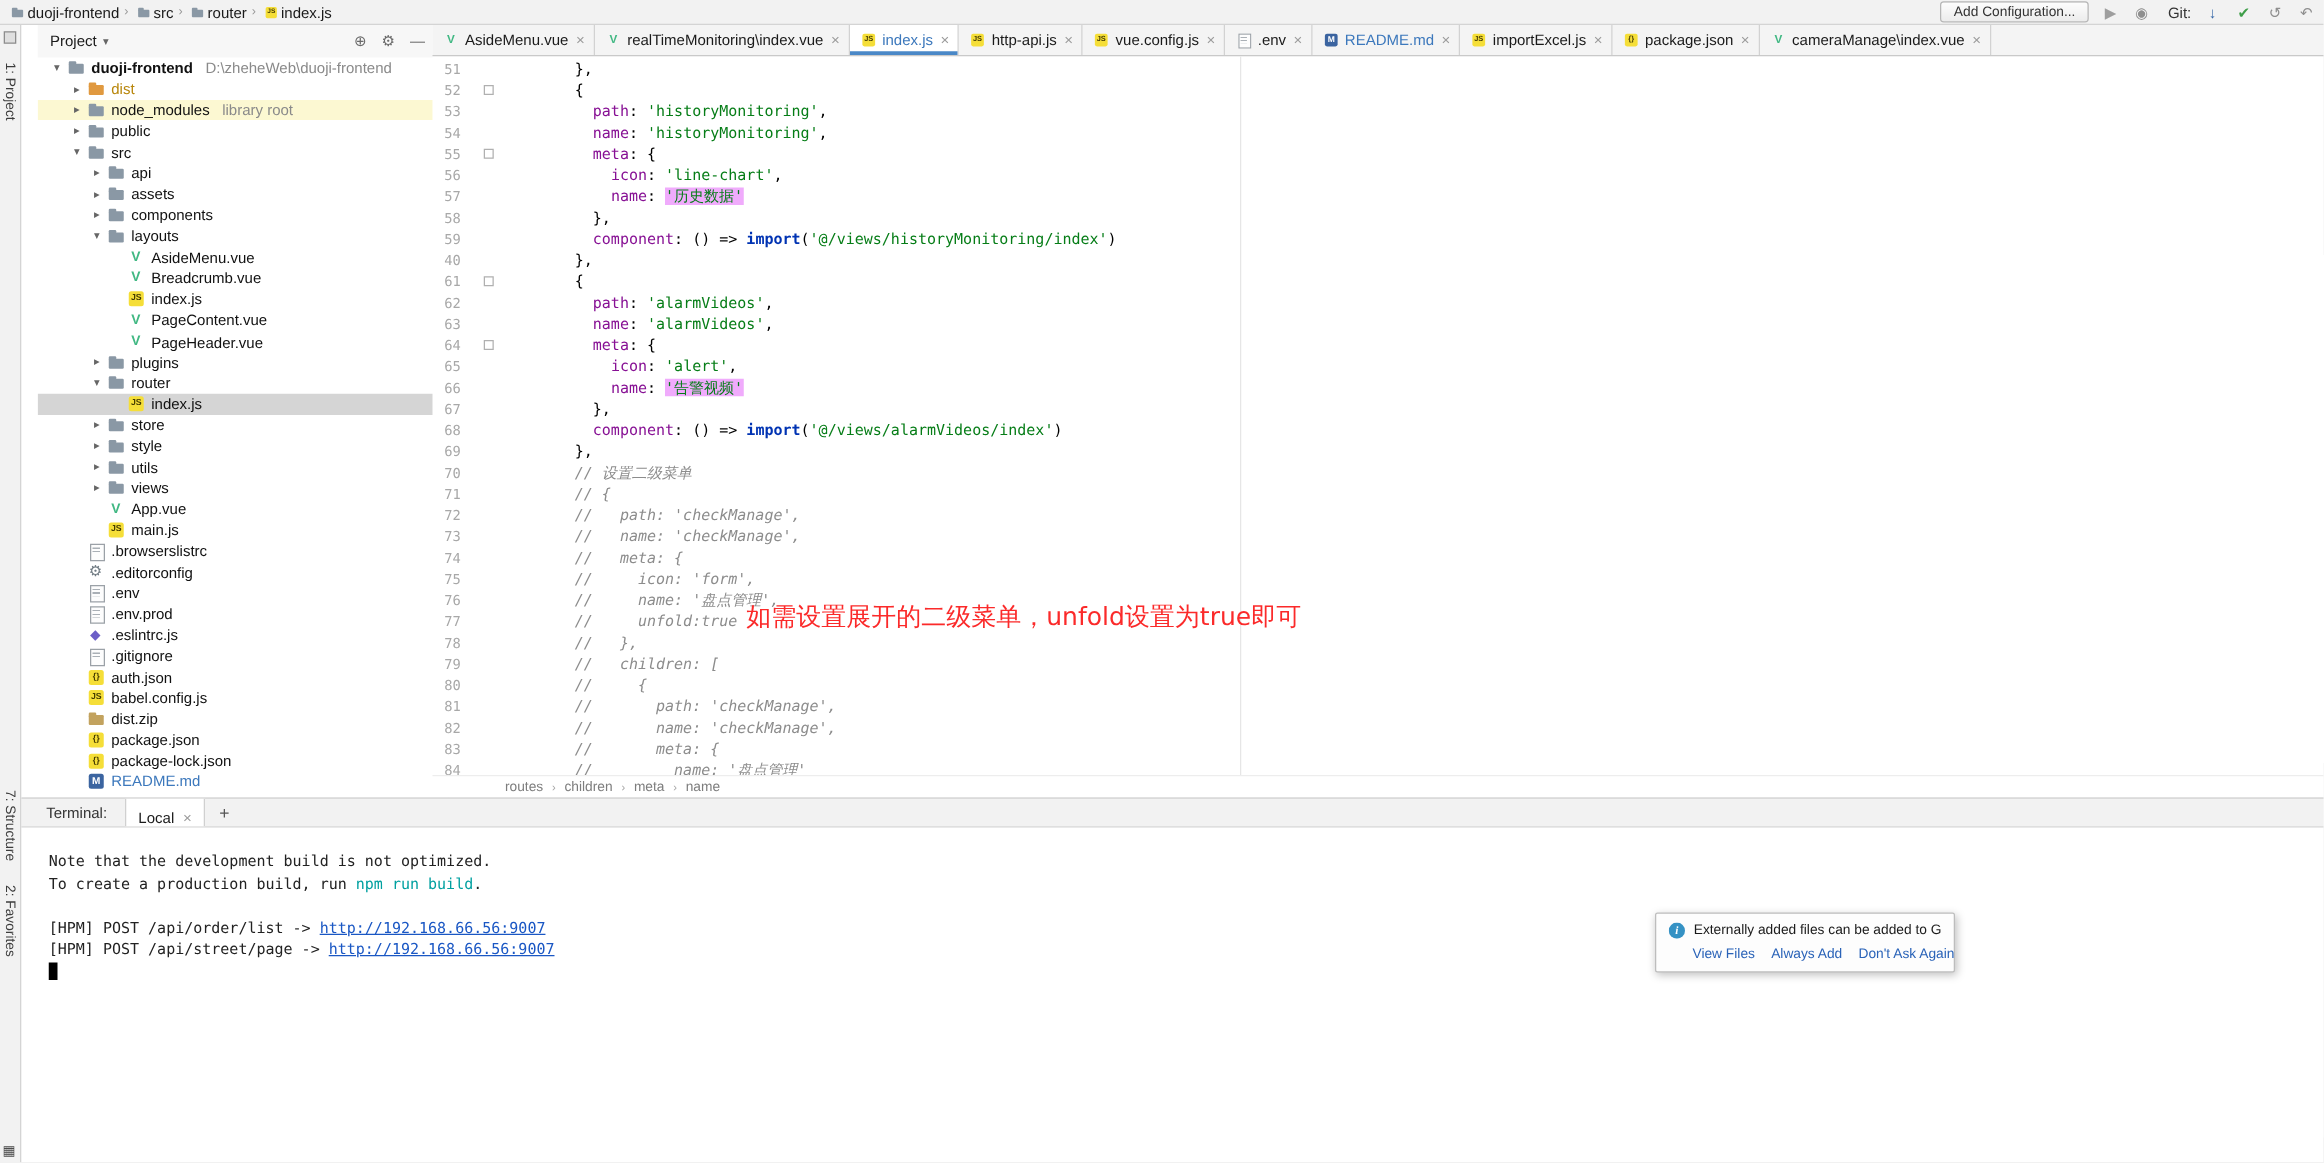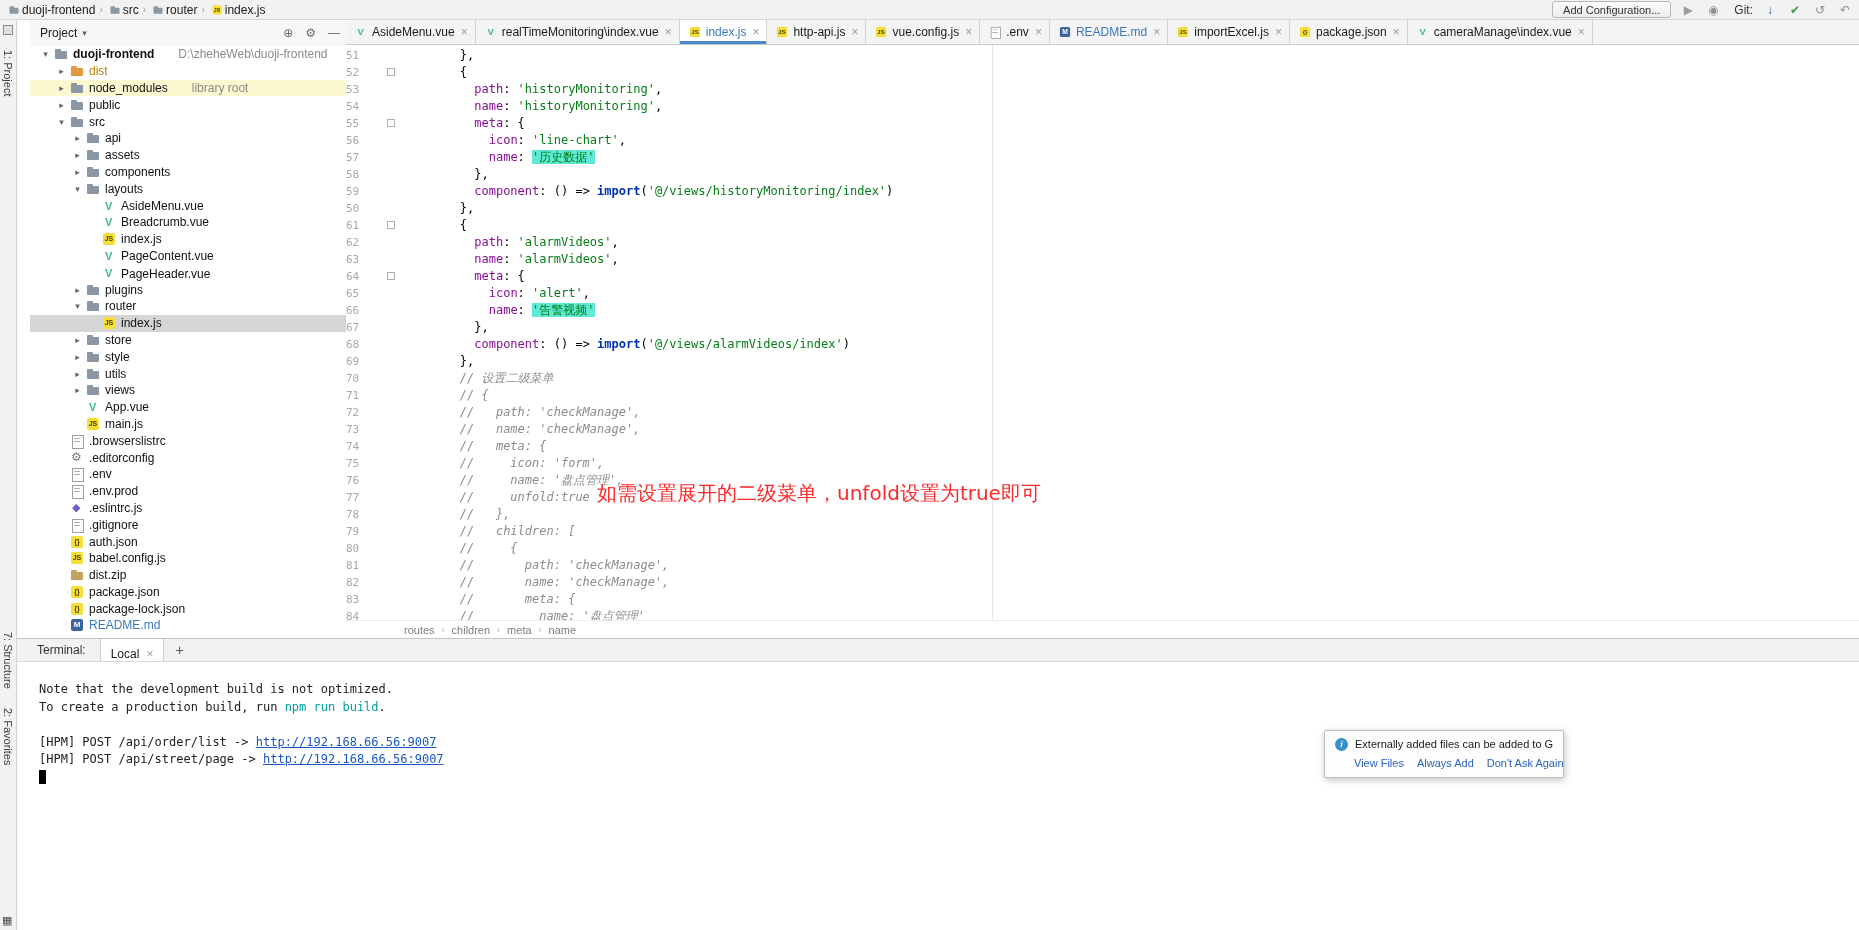--- a/index.html
+++ b/index.html
@@ -49,41 +49,41 @@
   .project{position:absolute;left:30px;top:20px;width:329px;height:618px;background:#fff;border-right:1px solid #c3c3c3;overflow:hidden}
   .proj-head{height:26px;display:flex;align-items:center;gap:5px;padding:0 18px 0 10px;background:#f7f7f7}
   .proj-caret{color:#666;font-size:9px}
   .head-icons{margin-left:auto;display:flex;gap:12px;color:#6b6b6b;font-size:12px}
   .tree{position:absolute;left:0;right:0;top:26px;bottom:0;overflow:hidden}
   .trow{height:16.8px;display:flex;align-items:center;white-space:nowrap;width:100%}
   .trow.selected{background:#d5d5d5}
   .chev{width:15px;flex:none;text-align:center;color:#666;font-size:9px}
   .trow .ico{margin-right:4px}
   .tlabel{color:#111}
-  .suffix{color:#8a8a8a;margin-left:24px}
+  .suffix{color:#8a8a8a;margin-left:10px}
   .tree-scrollbar{position:absolute;right:1px;top:28px;width:5px;height:545px;background:#d9d9d9;border-radius:3px;opacity:.75}
 
   
   .editor{position:absolute;left:346px;top:20px;width:1513px;height:618px;background:#fff}
   .tabs{display:flex;align-items:stretch;height:25px;background:#f4f4f4;border-bottom:1px solid #c9c9c9;overflow:hidden}
   .tab{display:flex;align-items:center;gap:3px;padding:0 7px;border-right:1px solid #d2d2d2;position:relative}
   .tab .ico{transform:scale(.85)}
   .tab.active{background:#fff}
   .tab.active::after{content:"";position:absolute;left:0;right:0;bottom:0;height:3px;background:#4a88c7}
   .tab-close{color:#9b9b9b;font-size:12px;margin-left:3px}
   .code{position:absolute;left:0;right:0;top:25px;bottom:18px;overflow:hidden;font:12px/17px "DejaVu Sans Mono",monospace;padding-top:2px}
   .codeline{display:flex;height:17px;white-space:pre}
-  .ln{width:32px;flex:none;text-align:left;color:#a8a8a8;font-size:11px}
+  .ln{width:32px;flex:none;text-align:center;color:#a8a8a8;font-size:11px}
   .fold{width:24px;flex:none;position:relative}
   .fbox{position:absolute;left:9px;top:4px;width:8px;height:8px;border:1px solid #b0b0b0;background:#fff}
   .ct{flex:1}
   .tk-p{color:#000}
   .tk-k{color:#871094}
   .tk-s{color:#067d17}
-  .tk-h{color:#067d17;background:#5eead4}
+  .tk-h{color:#067d17;background:#f0abfc}
   .tk-w{color:#0033b3;font-weight:bold}
   .tk-c{color:#8c8c8c;font-style:italic}
   .margin-guide{position:absolute;left:646px;top:0;bottom:0;width:1px;background:#e6e6e6}
   .annotation{position:absolute;left:251px;top:440px;color:#fb2a2a;font-size:20px;font-family:"DejaVu Sans",sans-serif;white-space:nowrap}
   .ed-crumb{position:absolute;left:0;right:0;bottom:0;height:18px;background:#fff;border-top:1px solid #ededed;display:flex;align-items:center;padding-left:58px;gap:7px;color:#7d7d7d;font-size:11px}
   .ec-sep{color:#a5a5a5;font-size:9px}
 
   
   .terminal{position:absolute;left:17px;top:638px;width:1842px;height:272px;background:#fff;border-top:1px solid #c3c3c3}
   .term-head{height:23px;background:#f2f2f2;border-bottom:1px solid #d9d9d9;display:flex;align-items:stretch;padding-left:20px}
@@ -402,21 +402,21 @@
       <div class="annotation">如需设置展开的二级菜单，unfold设置为true即可</div>
     <div class="codeline"><span class="ln">51</span><span class="fold"></span><span class="ct"><span class="tk-p">        },</span></span></div>
         <div class="codeline"><span class="ln">52</span><span class="fold"><span class="fbox"></span></span><span class="ct"><span class="tk-p">        {</span></span></div>
         <div class="codeline"><span class="ln">53</span><span class="fold"></span><span class="ct"><span class="tk-p">          </span><span class="tk-k">path</span><span class="tk-p">: </span><span class="tk-s">'historyMonitoring'</span><span class="tk-p">,</span></span></div>
         <div class="codeline"><span class="ln">54</span><span class="fold"></span><span class="ct"><span class="tk-p">          </span><span class="tk-k">name</span><span class="tk-p">: </span><span class="tk-s">'historyMonitoring'</span><span class="tk-p">,</span></span></div>
         <div class="codeline"><span class="ln">55</span><span class="fold"><span class="fbox"></span></span><span class="ct"><span class="tk-p">          </span><span class="tk-k">meta</span><span class="tk-p">: {</span></span></div>
         <div class="codeline"><span class="ln">56</span><span class="fold"></span><span class="ct"><span class="tk-p">            </span><span class="tk-k">icon</span><span class="tk-p">: </span><span class="tk-s">'line-chart'</span><span class="tk-p">,</span></span></div>
         <div class="codeline"><span class="ln">57</span><span class="fold"></span><span class="ct"><span class="tk-p">            </span><span class="tk-k">name</span><span class="tk-p">: </span><span class="tk-h">'历史数据'</span></span></div>
         <div class="codeline"><span class="ln">58</span><span class="fold"></span><span class="ct"><span class="tk-p">          },</span></span></div>
         <div class="codeline"><span class="ln">59</span><span class="fold"></span><span class="ct"><span class="tk-p">          </span><span class="tk-k">component</span><span class="tk-p">: () =&gt; </span><span class="tk-w">import</span><span class="tk-p">(</span><span class="tk-s">'@/views/historyMonitoring/index'</span><span class="tk-p">)</span></span></div>
-        <div class="codeline"><span class="ln">50</span><span class="fold"></span><span class="ct"><span class="tk-p">        },</span></span></div>
+        <div class="codeline"><span class="ln">40</span><span class="fold"></span><span class="ct"><span class="tk-p">        },</span></span></div>
         <div class="codeline"><span class="ln">61</span><span class="fold"><span class="fbox"></span></span><span class="ct"><span class="tk-p">        {</span></span></div>
         <div class="codeline"><span class="ln">62</span><span class="fold"></span><span class="ct"><span class="tk-p">          </span><span class="tk-k">path</span><span class="tk-p">: </span><span class="tk-s">'alarmVideos'</span><span class="tk-p">,</span></span></div>
         <div class="codeline"><span class="ln">63</span><span class="fold"></span><span class="ct"><span class="tk-p">          </span><span class="tk-k">name</span><span class="tk-p">: </span><span class="tk-s">'alarmVideos'</span><span class="tk-p">,</span></span></div>
         <div class="codeline"><span class="ln">64</span><span class="fold"><span class="fbox"></span></span><span class="ct"><span class="tk-p">          </span><span class="tk-k">meta</span><span class="tk-p">: {</span></span></div>
         <div class="codeline"><span class="ln">65</span><span class="fold"></span><span class="ct"><span class="tk-p">            </span><span class="tk-k">icon</span><span class="tk-p">: </span><span class="tk-s">'alert'</span><span class="tk-p">,</span></span></div>
         <div class="codeline"><span class="ln">66</span><span class="fold"></span><span class="ct"><span class="tk-p">            </span><span class="tk-k">name</span><span class="tk-p">: </span><span class="tk-h">'告警视频'</span></span></div>
         <div class="codeline"><span class="ln">67</span><span class="fold"></span><span class="ct"><span class="tk-p">          },</span></span></div>
         <div class="codeline"><span class="ln">68</span><span class="fold"></span><span class="ct"><span class="tk-p">          </span><span class="tk-k">component</span><span class="tk-p">: () =&gt; </span><span class="tk-w">import</span><span class="tk-p">(</span><span class="tk-s">'@/views/alarmVideos/index'</span><span class="tk-p">)</span></span></div>
         <div class="codeline"><span class="ln">69</span><span class="fold"></span><span class="ct"><span class="tk-p">        },</span></span></div>
         <div class="codeline"><span class="ln">70</span><span class="fold"></span><span class="ct"><span class="tk-c">        // 设置二级菜单</span></span></div>

